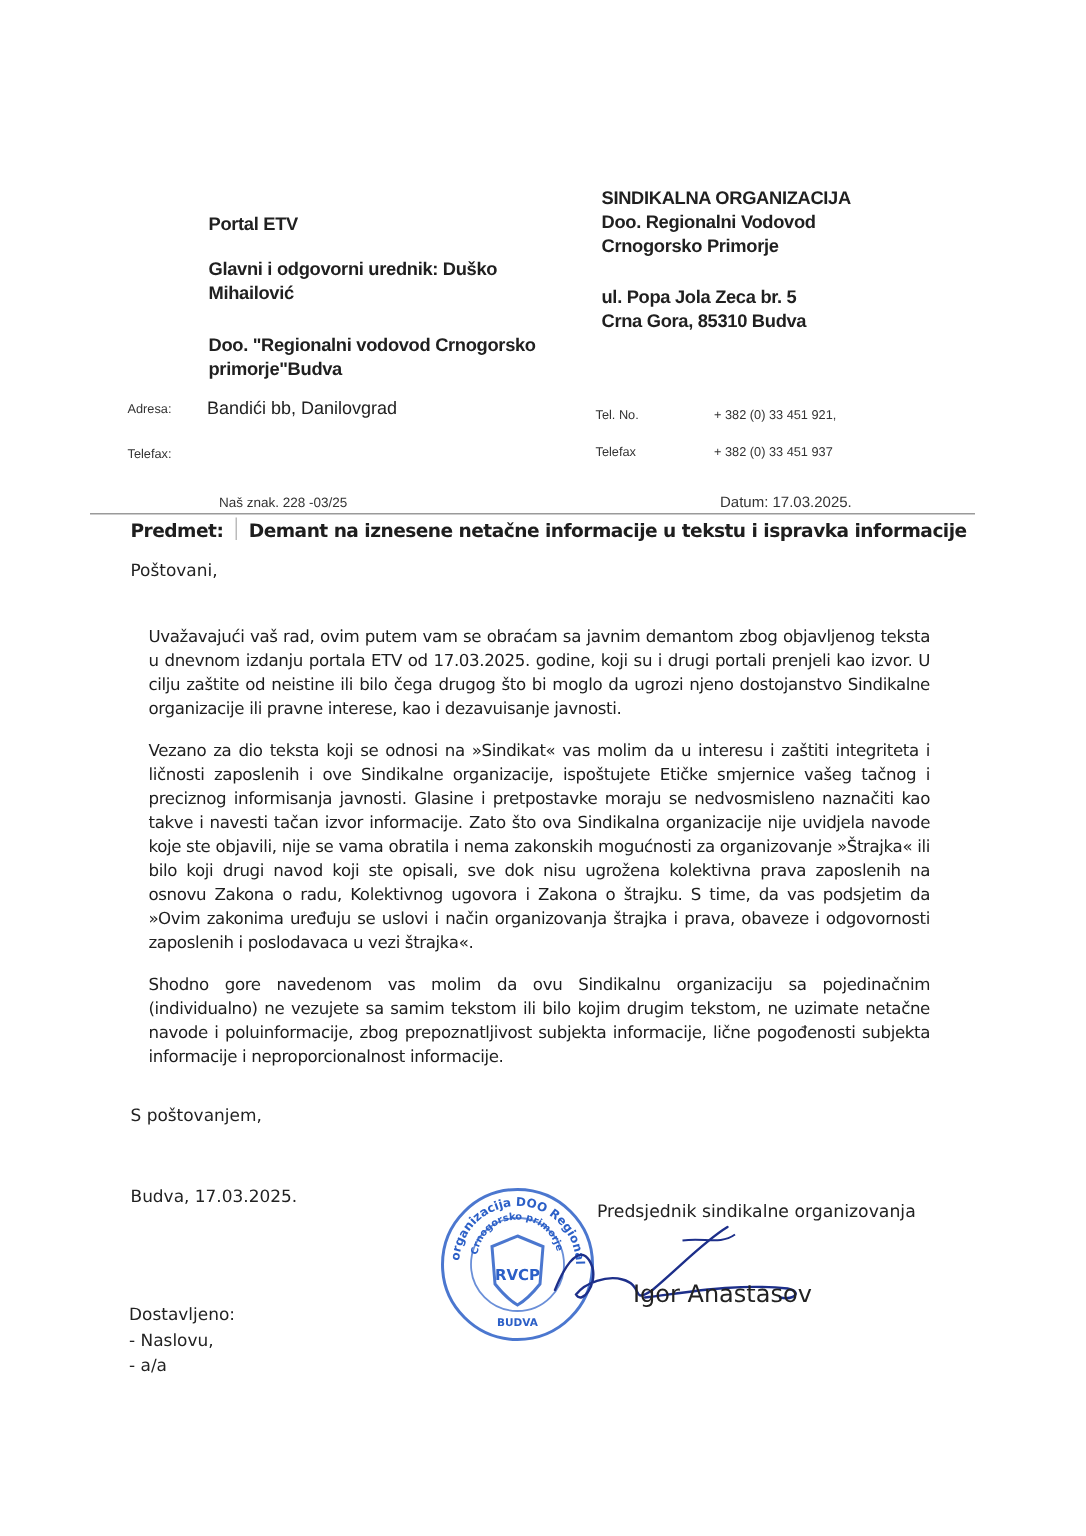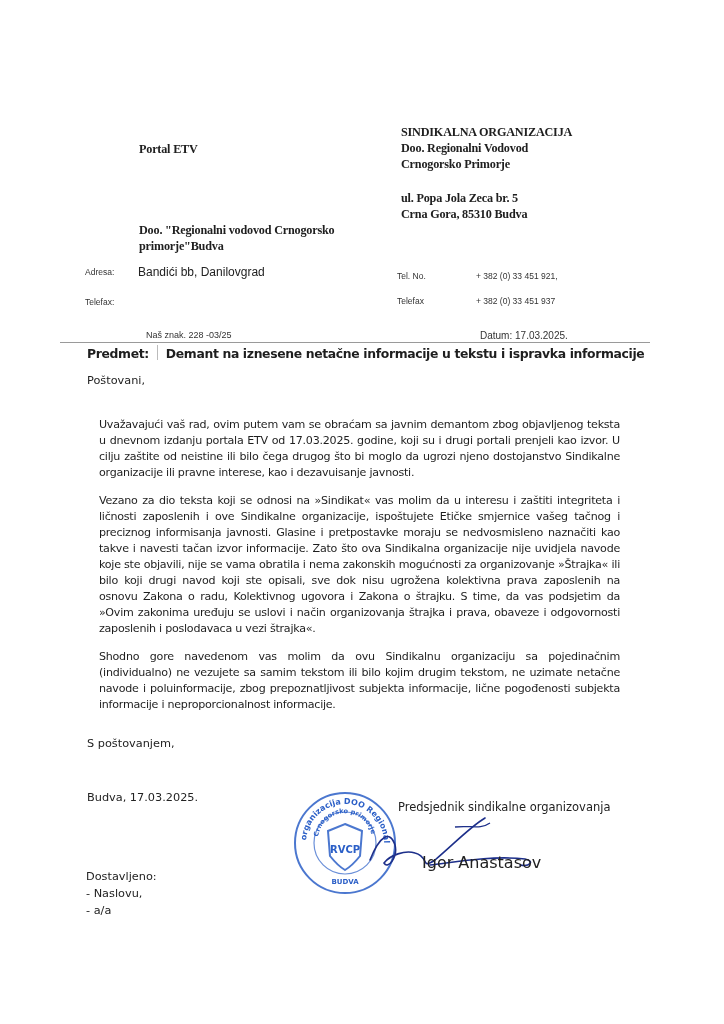--- a/index.html
+++ b/index.html
@@ -1,37 +1,39 @@
 <!DOCTYPE html>
 <html><head>
 <meta charset="utf-8">
 <style>
   html, body { margin: 0; padding: 0; background: #ffffff; }
   body { width: 724px; height: 1024px; position: relative; overflow: hidden;
          font-family: "Liberation Sans", "DejaVu Sans", sans-serif; color: #1a1a1a; }
   .abs { position: absolute; }
-  .hdr { font-family: Liberation Serif, serif; font-weight: bold; font-size: 12.2px; line-height: 16px; color: #202020; letter-spacing: -0.2px; }
+  .hdr { font-family: Liberation Sans, sans-serif; font-weight: bold; font-size: 12.2px; line-height: 16px; color: #202020; letter-spacing: -0.2px; }
   .small-label { font-size: 8.5px; font-weight: normal; color: #333; }
   .small-val { font-size: 8.5px; color: #333; }
   .addr { font-size: 12px; color: #222; }
   .ref { font-size: 9px; color: #333; }
   .subject { font-family: "DejaVu Sans", sans-serif; font-weight: bold; font-size: 12.4px; color: #1e1e1e; letter-spacing: -0.35px; white-space: nowrap; }
   .body-text { font-family: "DejaVu Sans", sans-serif; font-size: 11.1px; line-height: 16px; color: #1e1e1e; text-align: justify; letter-spacing: -0.25px; }
   .body-text p { margin: 12px; text-align: justify; text-align-last: left; }
   .plain { font-family: "DejaVu Sans", sans-serif; font-size: 11.3px; color: #222; }
   .divider { position: absolute; left: 60px; width: 590px; height: 1px; background: #9a9a9a; top: 342px; }
   .sep-bar { display: inline-block; width: 1px; height: 15px; background: #bbb; margin: 0 8px; vertical-align: -2px; }
   .stamp { position: absolute; left: 292px; top: 790px; width: 106px; height: 106px; }
   .sig { position: absolute; left: 360px; top: 815px; width: 210px; height: 60px; }
 </style>
 </head>
 <body>
 
 <div class="abs hdr" style="left:139px; top:141px;">Portal ETV</div>
 <div class="abs hdr" style="left:139px; top:171px;">
+  <div>Glavni i odgovorni urednik: Duško</div>
+  <div>Mihailović</div>
 </div>
 <div class="abs hdr" style="left:139px; top:222px;">
   <div>Doo. "Regionalni vodovod Crnogorsko</div>
   <div>primorje"Budva</div>
 </div>
 
 <div class="abs hdr" style="left:401px; top:124px;">
   <div>SINDIKALNA ORGANIZACIJA</div>
   <div>Doo. Regionalni Vodovod</div>
   <div>Crnogorsko Primorje</div>

